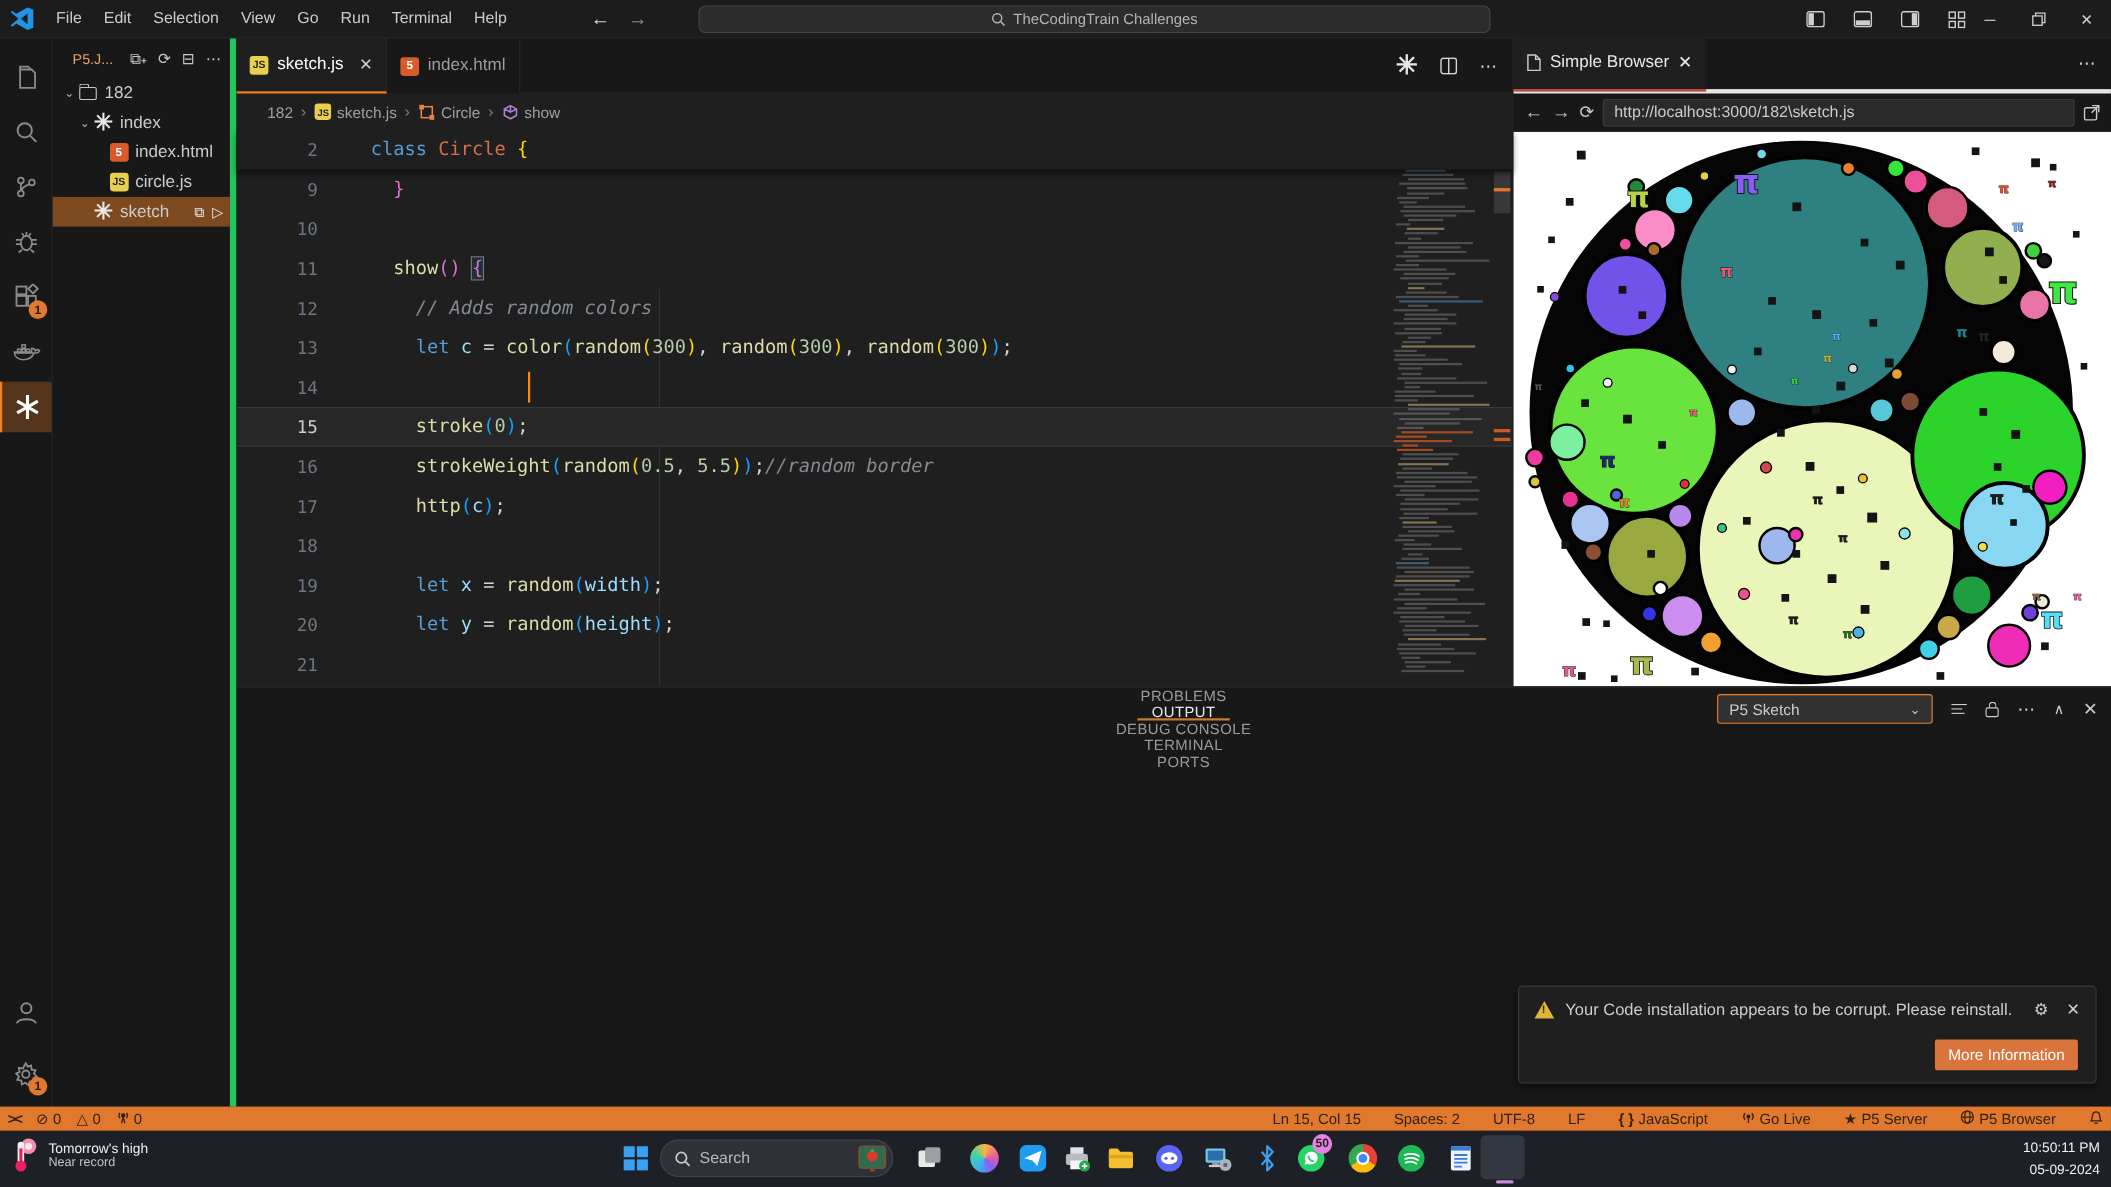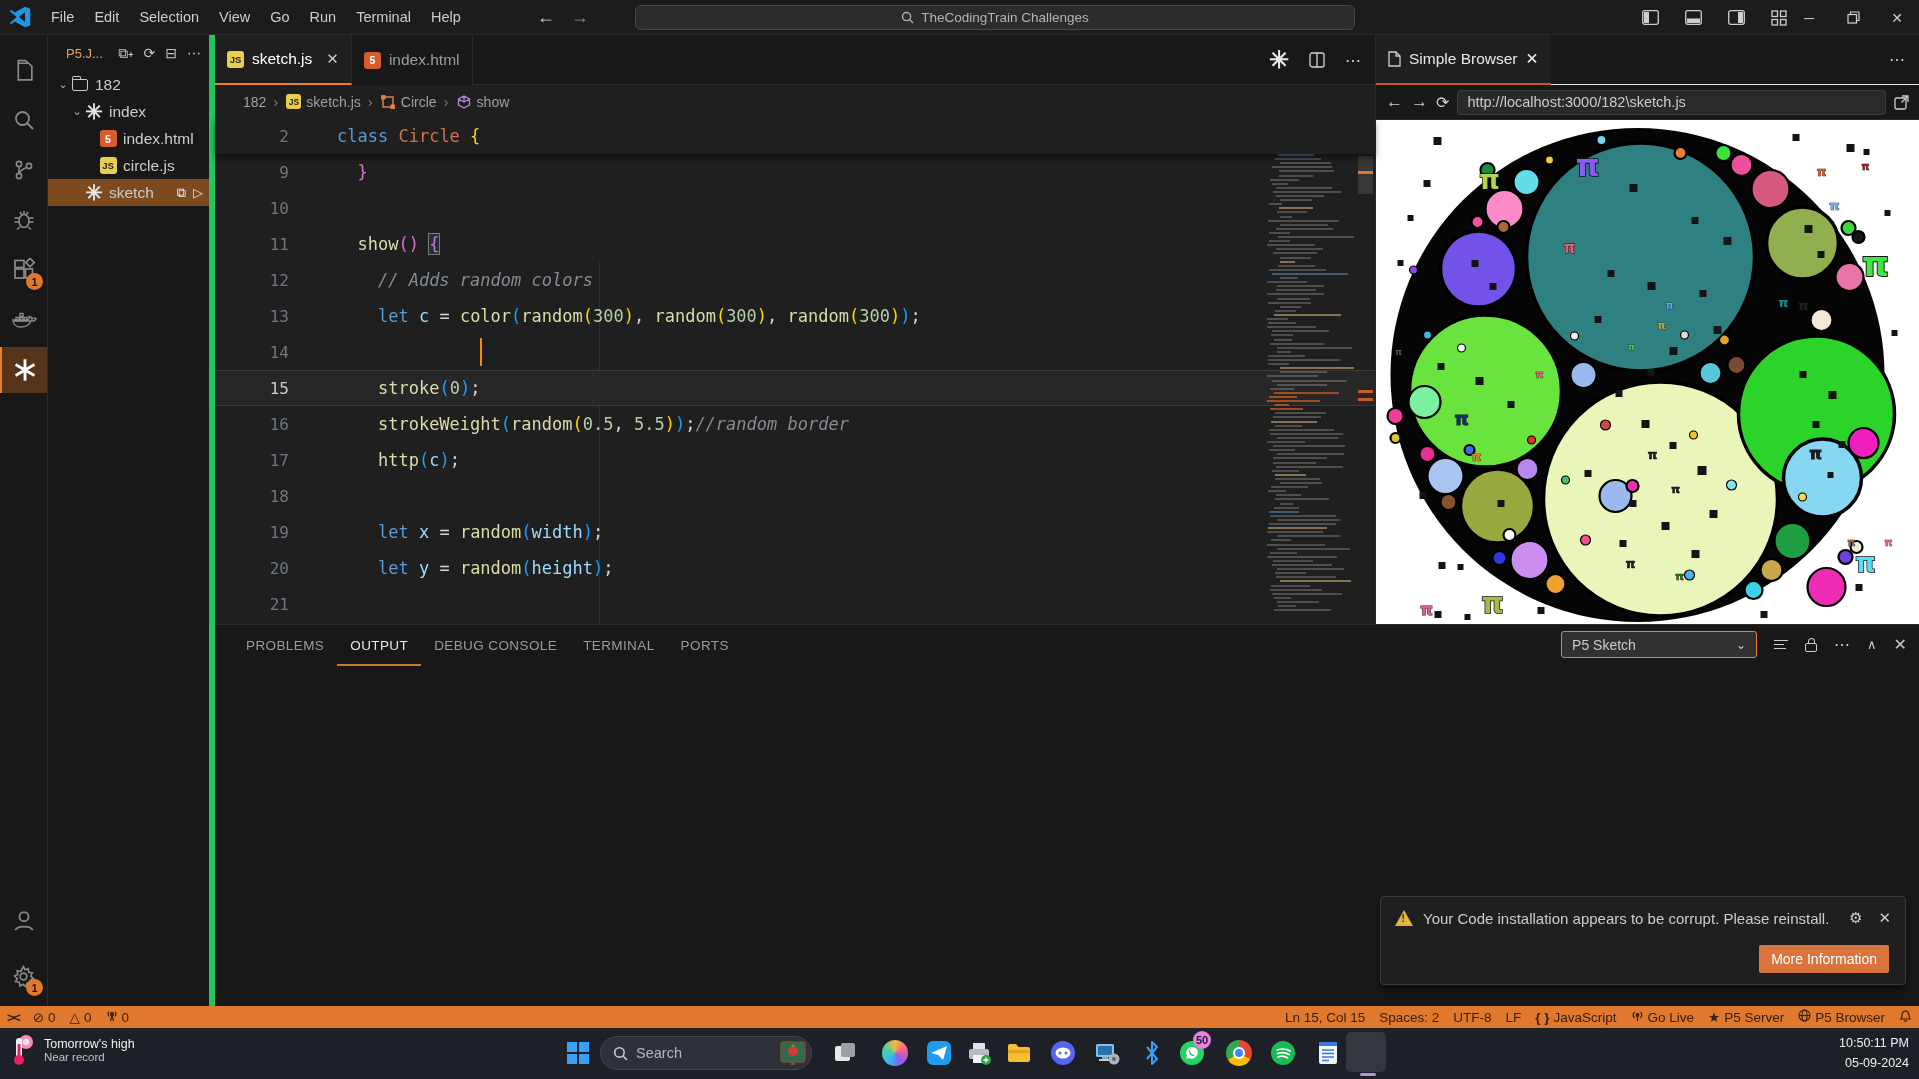--- a/index.html
+++ b/index.html
@@ -66,51 +66,51 @@
   .tk-match{color:#da70d6; outline:1px solid #7a7a7a; background:#203038;}
   #cursor { position:absolute; left:506px; top:220px; width:2px; height:28px; background:#ff8800; }
   #indent-guide { position:absolute; left:384px; top:108px; width:1px; height:430px; background:#303030; }
   #minimap { position:absolute; left:1050px; top:0px; width:93px; height:470px; }
   #mm-scroll { position:absolute; left:1143px; top:0; width:17px; height:470px; }
   #mm-thumb { position:absolute; left:1; top:2px; width:15px; height:38px; background:rgba(130,130,130,.25); }
   .mm-marker { position:absolute; width:15px; height:3px; }
 
   
   #rpanel { left:1375px; top:35px; width:544px; height:589px; background:#181818; border-left:1px solid #2a2a2a; }
-  #rp-tabbar { height:50px; display:flex; align-items:center; border-bottom:1px solid #e5e5e5; position:relative; background:#181818; }
+  #rp-tabbar { height:50px; display:flex; align-items:center; border-bottom:4px solid #e5e5e5; position:relative; background:#181818; }
   #rp-tab { height:50px; display:flex; align-items:center; gap:8px; padding:0 12px; background:#1f1f1f; color:#e8e8e8; font-size:15.5px; border-bottom:2px solid #c74e39; }
   #rp-more { position:absolute; right:14px; color:#d4d4d4; }
   #rp-toolbar { height:35px; display:flex; align-items:center; gap:8px; padding:0 10px; background:#181818; border-bottom:1px solid #2a2a2a; color:#cccccc; }
   #rp-url { flex:1; height:25px; background:#2a2a2a; border:1px solid #3c3c3c; border-radius:3px; color:#cccccc; font-size:14.5px; padding:0 9px; line-height:23px; white-space:nowrap; overflow:hidden; }
   #rp-canvas { position:relative; width:544px; height:504px; background:#ffffff; overflow:hidden; }
 
   
   #panel { left:215px; top:624px; width:1704px; height:382px; background:#181818; border-top:1px solid #2a2a2a; }
-  #panel-tabs { height:41px; display:flex; align-items:center; gap:0; padding-left:18px; }
+  #panel-tabs { height:41px; display:flex; align-items:center; gap:0; padding-left:18px;flex-direction:column; }
   .ptab { padding:0 13px; font-size:13.5px; letter-spacing:.4px; color:#9b9b9b; height:41px; display:flex; align-items:center; }
   .ptab.active { color:#e8e8e8; box-shadow:inset 0 -2px 0 #c97a2b; }
   #panel-right { position:absolute; right:12px; top:631px; display:flex; align-items:center; gap:17px; color:#cccccc; }
   #p5-select { width:196px; height:27px; background:#313131; border:1px solid #ee7f25; border-radius:3px; color:#cccccc; font-size:14px; display:flex; align-items:center; padding:0 10px; }
   #p5-select .dd { margin-left:auto; font-size:12px; color:#cccccc; }
   .lockicon { width:12px; height:9px; border:1.5px solid #ccc; border-radius:2px; position:relative; margin-top:5px;}
   .lockicon::before { content:""; position:absolute; left:1.5px; top:-6px; width:5px; height:5px; border:1.5px solid #ccc; border-bottom:none; border-radius:4px 4px 0 0; }
   .clearicon { position:relative; width:14px; height:12px; }
   .clearicon i { position:absolute; left:0; height:1.6px; background:#ccc; }
 
   
   #toast { left:1380px; top:896px; width:526px; height:89px; background:#1f1f1f; border:1px solid #3c3c3c; border-radius:4px; box-shadow:0 4px 10px rgba(0,0,0,.5); z-index:30; }
   #toast-row1 { display:flex; align-items:center; gap:10px; padding:12px 14px 0 14px; color:#cccccc; font-size:15px; }
   #toast-btn { position:absolute; right:16px; bottom:11px; background:#d9743c; color:#ffffff; font-size:14px; padding:6px 12px; border-radius:2px; }
   .warn-tri { width:0;height:0;border-left:9px solid transparent;border-right:9px solid transparent;border-bottom:16px solid #e2b43c; position:relative; }
   .warn-tri::after{ content:"!"; position:absolute; left:-2.5px; top:3px; font-size:10px; color:#1f1f1f; font-weight:bold;}
 
   
   #statusbar { left:0; top:1006px; width:1919px; height:22px; background:#e0782e; color:#33200e; font-size:13.5px; display:flex; align-items:center; }
   .sb-item { display:flex; align-items:center; gap:4px; padding:0 7px; height:22px; }
-  #sb-right { margin-left:auto; display:flex; align-items:flex-end; }
+  #sb-right { margin-left:auto; display:flex; align-items:flex-end;gap:16px; }
 
   
   #taskbar { left:0; top:1028px; width:1919px; height:51px; background:#1d2027; color:#ffffff; }
   #weather { position:absolute; left:10px; top:6px; display:flex; gap:8px; align-items:center; }
   #weather .t1 { font-size:12.5px; color:#f0f0f0; }
   #weather .t2 { font-size:11.5px; color:#c2c2c2; }
   .tb-icon { position:absolute; top:10px; width:30px; height:30px; display:flex; align-items:center; justify-content:flex-end; }
   #tb-search { position:absolute; left:600px; top:8px; width:212px; height:34px; background:#2e3138; border:1px solid #41454e; border-radius:17px; display:flex; align-items:center; padding:0 5px 0 12px; gap:8px; }
   #tb-search span { color:#b8b8b8; font-size:14.5px; flex:1; }
   #clock { position:absolute; right:10px; top:5px; text-align:right; font-size:12.5px; line-height:1.6; color:#f0f0f0; }

